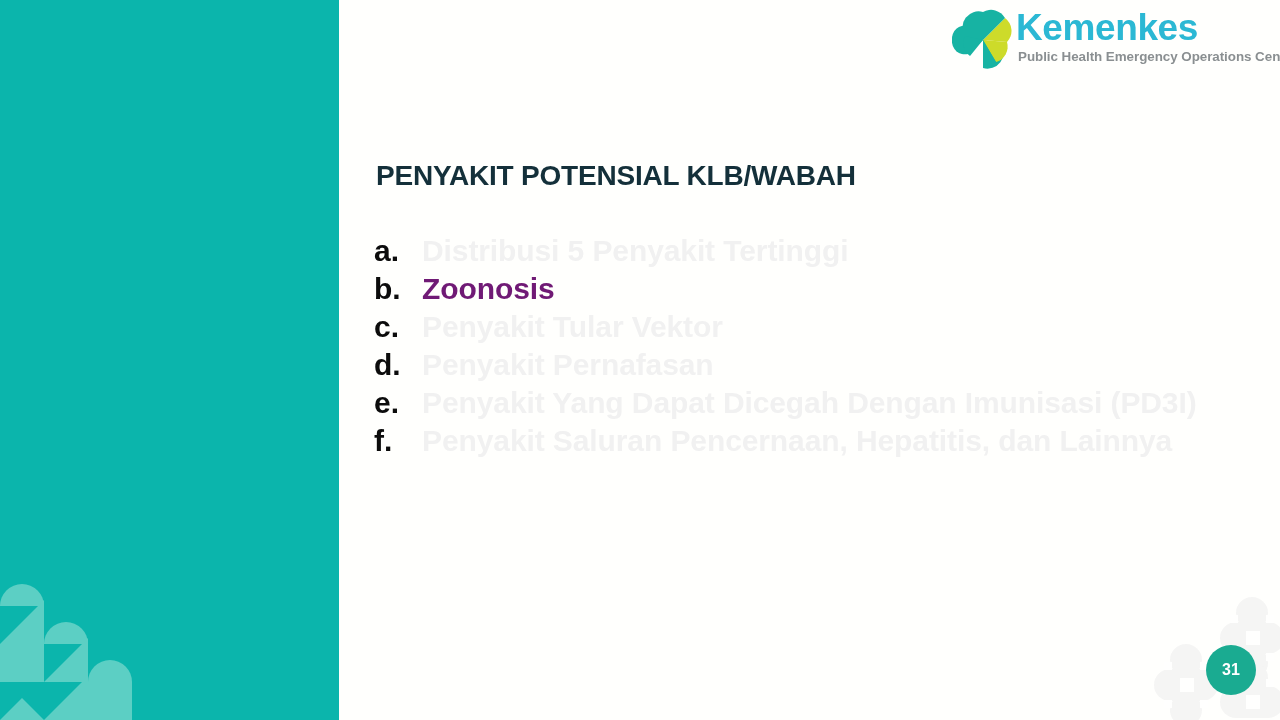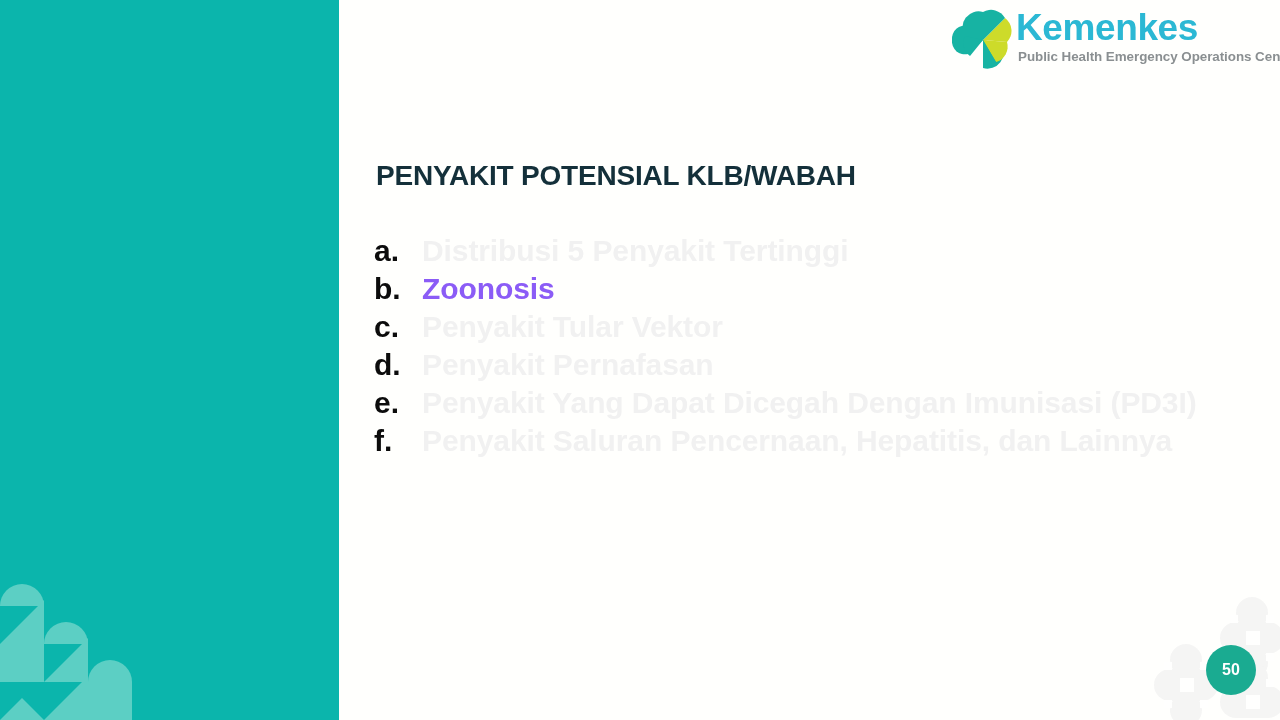--- a/index.html
+++ b/index.html
@@ -102,21 +102,21 @@
     font-weight: bold;
     color: #0c0c0c;
   }
   .agenda-text {
     flex: 1 1 auto;
     font-weight: bold;
     color: #f1f1f1;
     letter-spacing: -0.1px;
   }
   .agenda-item.active .agenda-text {
-    color: #8b5cf6;
+    color: #701a75;
   }
 
   
   .corner-pattern {
     position: absolute;
     right: 0px;
     bottom: 0px;
     width: 140px;
     height: 130px;
     opacity: 0.55;
@@ -232,13 +232,13 @@
       <circle cx="128" cy="112" r="16"></circle>
       <circle cx="112" cy="88" r="16"></circle>
       <rect x="96" y="96" width="32" height="32"></rect>
       <rect x="106" y="105" width="14" height="14" fill="#ffffff"></rect>
       <rect x="90" y="89" width="8" height="8" fill="#ffffff"></rect>
       <rect x="126" y="89" width="8" height="8" fill="#ffffff"></rect>
     </g>
   </g>
 </svg>
 
-<div class="page-badge">50</div>
+<div class="page-badge">31</div>
 
 </body></html>

